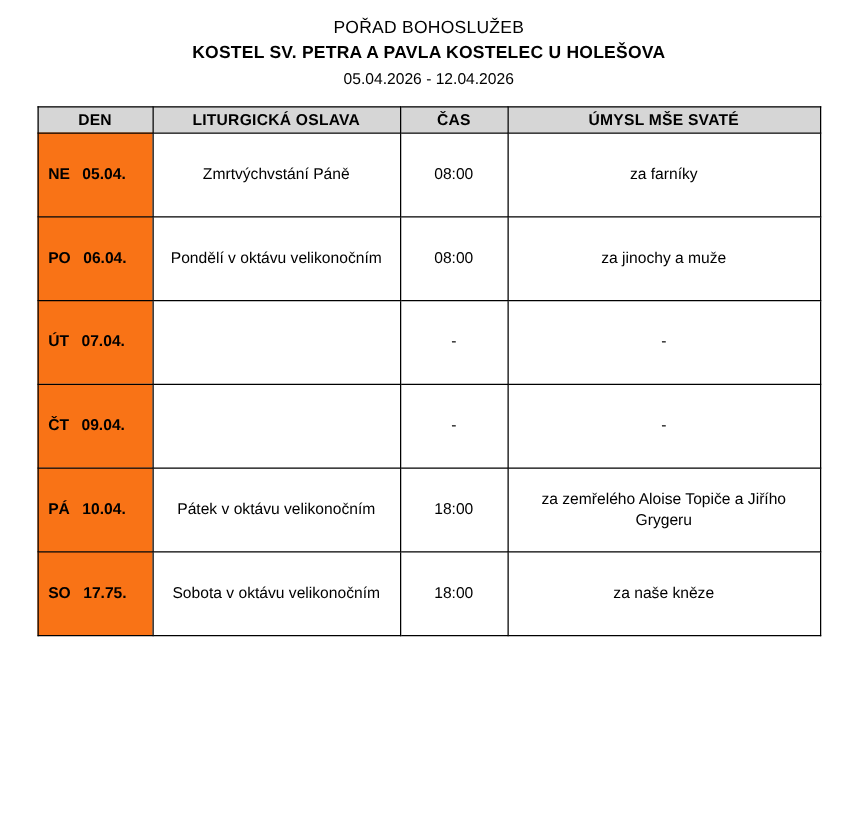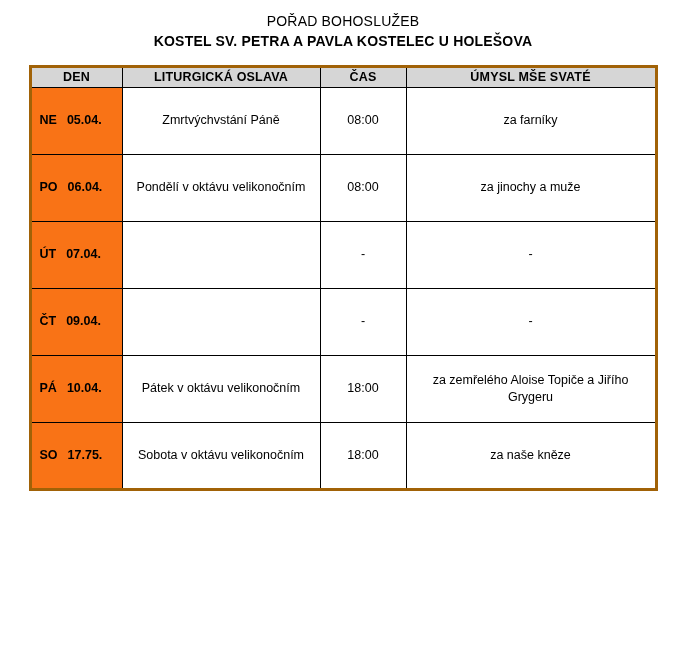--- a/index.html
+++ b/index.html
@@ -27,21 +27,21 @@
   }
   .doc-daterange {
     font-size: 12.5px;
     margin-top: 2px;
   }
   table.schedule {
     border-collapse: collapse;
     table-layout: fixed;
     width: 626px;
     margin: 13px auto 0 auto;
-    border: 3px solid #a16207;
+    border: 1px solid #a16207;
   }
   col.c-day   { width: 92px; }
   col.c-cel   { width: 198px; }
   col.c-time  { width: 86px; }
   col.c-int   { width: 250px; }
   th, td {
     border: 1px solid #000000;
     font-size: 12.5px;
     vertical-align: middle;
   }
@@ -70,20 +70,21 @@
   }
 </style>
 </head>
 <body>
 
 <div>
 
   <div class="doc-header">
     <div class="doc-title">POŘAD BOHOSLUŽEB</div>
     <div class="doc-subtitle">KOSTEL SV. PETRA A PAVLA KOSTELEC U HOLEŠOVA</div>
+    <div class="doc-daterange">05.04.2026 - 12.04.2026</div>
   </div>
 
   <table class="schedule">
     <colgroup>
       <col class="c-day">
       <col class="c-cel">
       <col class="c-time">
       <col class="c-int">
     </colgroup>
     <thead>

